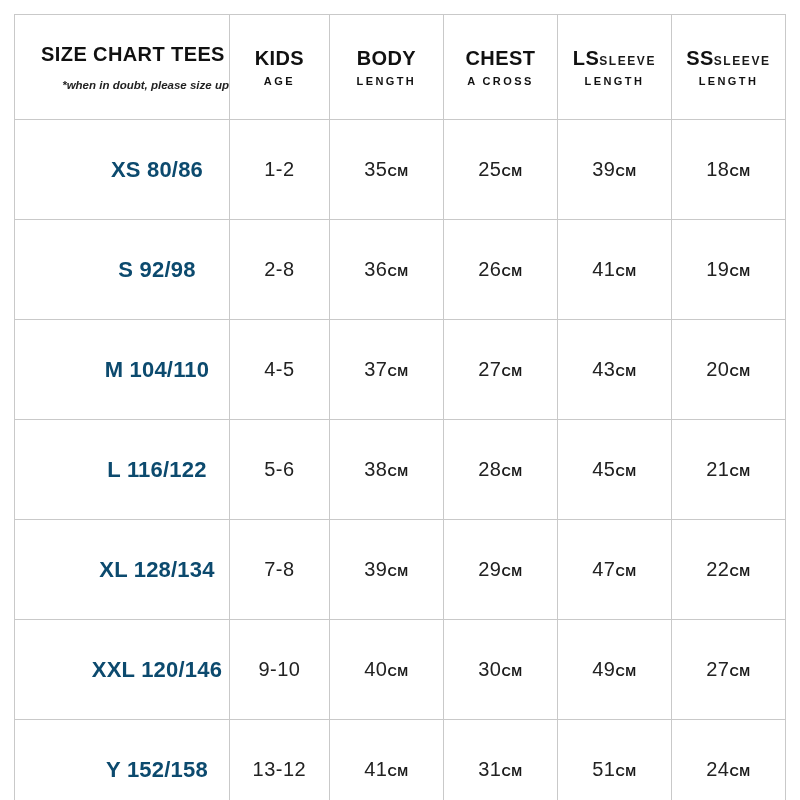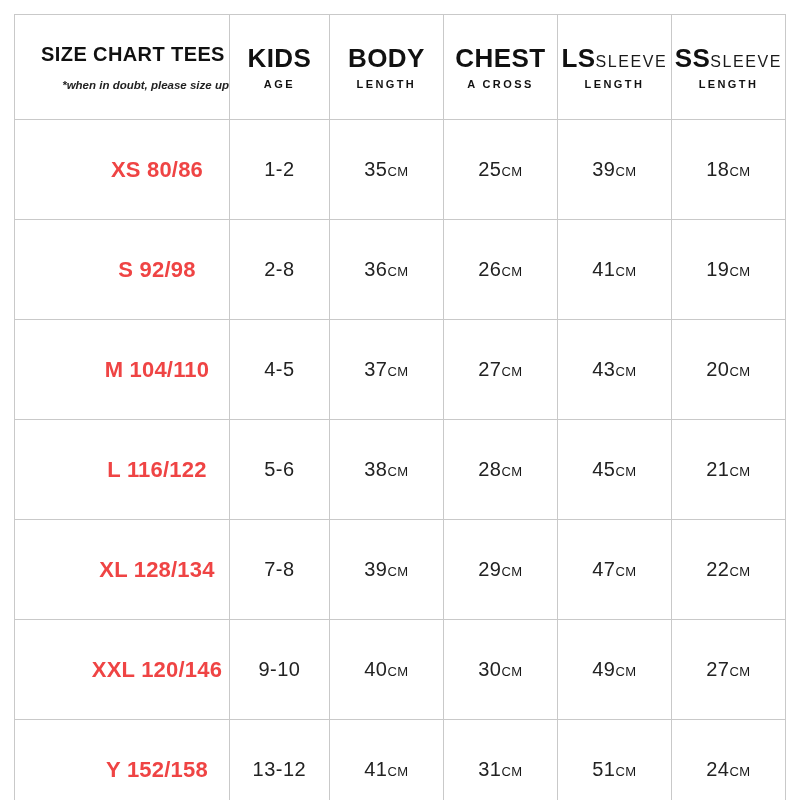--- a/index.html
+++ b/index.html
@@ -53,42 +53,42 @@
   td.shade { background: #e8e8e8; }
 
   
   tr.header-row td {
     height: 104px;
     vertical-align: middle;
   }
 
   .hdr-main {
     font-weight: bold;
-    font-size: 26px;
+    font-size: 20px;
     letter-spacing: 0.4px;
     line-height: 1.15;
     color: #111111;
   }
   .hdr-main.small-title {
     font-size: 20px;
     text-align: left;
     padding-left: 22px;
   }
   .hdr-sub {
     display: block;
     font-weight: bold;
     font-size: 11px;
     letter-spacing: 2.4px;
     margin-top: 5px;
     color: #111111;
     text-align: center;
   }
   .hdr-inline-sub {
-    font-weight: normal;
-    font-size: 16px;
+    font-weight: bold;
+    font-size: 12px;
     letter-spacing: 1.6px;
   }
   .note {
     display: block;
     text-align: right;
     padding-left: 22px;
     font-size: 11.5px;
     font-weight: bold;
     font-style: italic;
     margin-top: 13px;
@@ -98,32 +98,33 @@
   
   tr.data-row td {
     height: 99px;
   }
   .size-label {
     font-weight: bold;
     font-size: 22px;
     text-align: right;
     padding-left: 22px;
     letter-spacing: 0.2px;
-    color: #ef4444;
+    color: #0c4a6e;
     margin-left: 48px;
   }
   .val {
     font-size: 20px;
     font-weight: normal;
     color: #222222;
     letter-spacing: 0.5px;
   }
   .unit {
     font-size: 13px;
     letter-spacing: 0.5px;
+    font-weight: bold;
   }
 </style>
 </head>
 <body>
 
 <div class="chart-wrap">
   <table class="size-chart">
     <colgroup>
       <col class="c0">
         <col class="c1">

